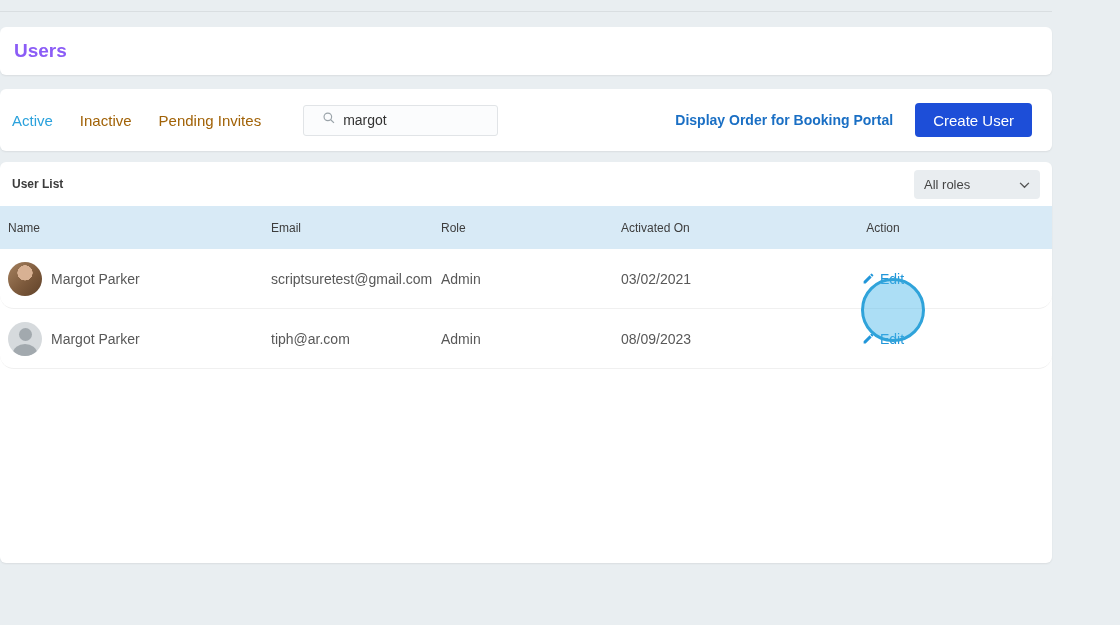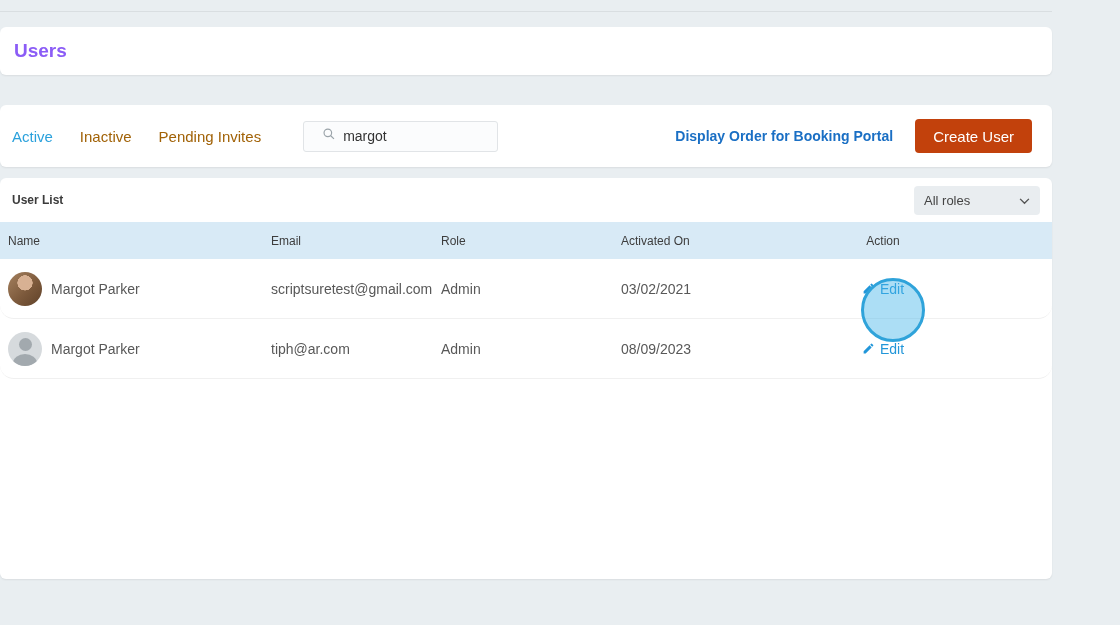--- a/index.html
+++ b/index.html
@@ -23,21 +23,21 @@
   
   .title-card {
     margin-top: 15px; height: 48px;
     display: flex; align-items: center;
     padding: 0 14px;
   }
   .title-card h1 { font-size: 19px; font-weight: 700; color: #8b5cf6; }
 
   
   .toolbar-card {
-    margin-top: 30px; height: 62px;
+    margin-top: 14px; height: 62px;
     display: flex; align-items: center;
     padding: 0 20px 0 12px;
   }
   .tabs { display: flex; gap: 27px; align-items: center; }
   .tab { font-size: 15px; color: #a16207; cursor: pointer; }
   .tab.active { color: #2aa1dc; }
   .search-box {
     margin-left: 42px;
     width: 195px; height: 31px;
     background: #fbfcfd;
@@ -51,21 +51,21 @@
     font-size: 14px; color: #333; width: 140px;
     font-family: "Liberation Sans", sans-serif;
   }
   .display-order-link {
     margin-left: auto;
     color: #1a6fc4; font-size: 14px; font-weight: 600;
     cursor: pointer; white-space: nowrap;
   }
   .create-user-btn {
     margin-left: 22px;
-    background: #c2410c; color: #ffffff;
+    background: #1d4ed8; color: #ffffff;
     border: none; border-radius: 4px;
     height: 34px; padding: 0 18px;
     font-size: 15px; cursor: pointer;
     font-family: "Liberation Sans", sans-serif;
   }
 
   
   .list-card { margin-top: 11px; height: 401px; overflow: hidden; }
   .list-header {
     height: 44px; display: flex; align-items: center;
@@ -79,21 +79,21 @@
     padding: 0 10px; font-size: 13px; color: #444;
     cursor: pointer;
   }
 
   .grid-row {
     display: grid;
     grid-template-columns: 263px 170px 180px 190px 160px 1fr;
     align-items: center;
   }
   .table-head {
-    background: #d8eaf6; height: 37px;
+    background: #d8eaf6; height: 43px;
     font-size: 12px; color: #3d3d3d;
   }
   .table-head > div { padding-left: 8px; }
   .table-head .col-action { text-align: center; padding-left: 0; }
 
   .user-row {
     height: 60px; border-bottom: 1px solid #f0f0f0;
     font-size: 14px; color: #585858; border-radius: 14px;
   }
   .user-row > div { padding-left: 8px; }

